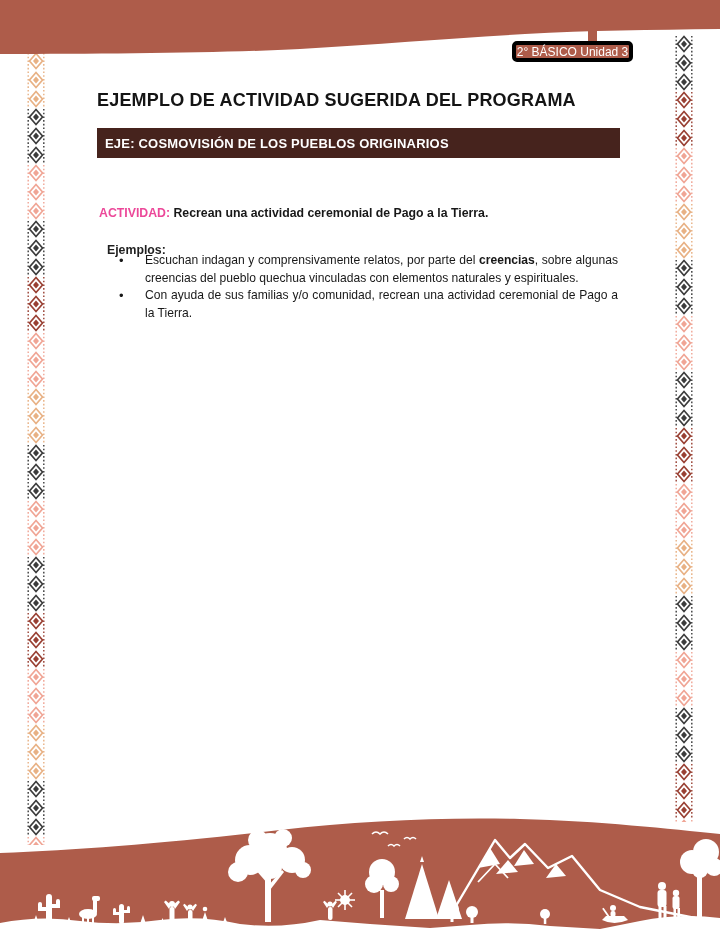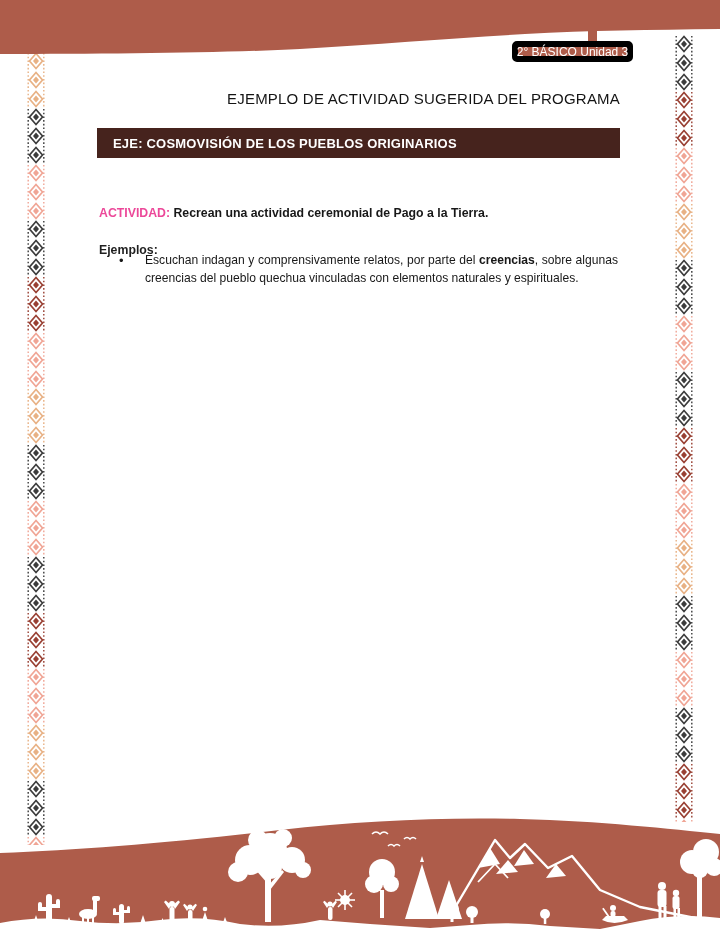--- a/index.html
+++ b/index.html
@@ -5,43 +5,43 @@
   html,body{margin:0;padding:0;background:#fff;}
   .page{
     position:relative;width:720px;height:932px;background:#fff;overflow:hidden;
     font-family:"Liberation Sans",sans-serif;color:#1f1f1f;
   }
   
   .top-band-svg{position:absolute;left:0;top:0;z-index:3;display:block;}
   .badge-stem{position:absolute;left:588px;top:28px;width:9px;height:15px;background:#ae5c4a;z-index:4;}
   .unit-badge{
     position:absolute;left:512px;top:41px;width:121px;height:21px;z-index:5;
-    background:#ae5c4a;border:6px solid #000000;border-radius:5px;
+    background:#ae5c4a;border:4px solid #000000;border-radius:5px;
     color:#fff;font-size:12px;display:flex;align-items:center;justify-content:center;
     box-sizing:border-box;white-space:nowrap;
   }
   
   .texborder{position:absolute;z-index:1;display:block;}
   .texborder.left{left:26px;top:52px;}
   .texborder.right{left:674px;top:35px;}
   
   .content{position:absolute;left:97px;top:0;width:523px;z-index:2;}
   .page-title{
-    position:absolute;top:90px;left:0;width:523px;text-align:right;
-    font-size:15px;font-weight:normal;color:#141414;letter-spacing:.2px;
+    position:absolute;top:90px;left:0;width:523px;text-align:left;
+    font-size:18px;font-weight:bold;color:#141414;letter-spacing:.2px;
   }
   .eje-bar{
     position:absolute;top:128px;left:0;width:523px;height:30px;background:#46231d;
     color:#fff;font-size:13px;font-weight:bold;display:flex;align-items:center;
-    padding-left:16px;box-sizing:border-box;letter-spacing:.2px;
+    padding-left:8px;box-sizing:border-box;letter-spacing:.2px;
   }
   .activity-line{position:absolute;top:206px;left:2px;width:519px;font-size:12.3px;font-weight:bold;}
   .activity-label{color:#ec4899;}
   .activity-text{color:#181818;}
-  .examples-label{position:absolute;top:243px;left:2px;font-size:12.3px;font-weight:bold;}
+  .examples-label{position:absolute;top:243px;left:10px;font-size:12.3px;font-weight:bold;}
   .examples-list{
     position:absolute;top:252px;left:2px;width:519px;margin:0;
     padding:0 0 0 46px;box-sizing:border-box;list-style:none;
     font-size:12.1px;line-height:17.6px;text-align:justify;color:#181818;
   }
   .examples-list li{position:relative;margin:0;padding:0;}
   .examples-list li::before{
     content:"\2022";position:absolute;left:-26px;top:0;font-size:13px;
   }
   .b{font-weight:bold;}
@@ -373,20 +373,21 @@
 
     <div class="activity-line">
       <span class="activity-label">ACTIVIDAD:</span>
       <span class="activity-text">Recrean una actividad ceremonial de Pago a la Tierra.</span>
     </div>
 
     <div class="examples-label">Ejemplos:</div>
 
     <ul class="examples-list">
       <li><span>Escuchan indagan y comprensivamente relatos, por parte del </span><span class="b">creencias</span><span>, sobre algunas creencias del pueblo quechua vinculadas con elementos naturales y espirituales.</span></li>
+      <li><span>Con ayuda de sus familias y/o comunidad, recrean una actividad ceremonial de Pago a la Tierra.</span></li>
     </ul>
   </div>
 
   <svg class="bottom-band-svg" width="720" height="120" viewBox="0 0 720 120">
     <path d="M0,41 C80,38 170,31 280,18 C360,9 440,5 520,7 C600,9 670,17 720,22 L720,120 L0,120 Z" fill="#ae5c4a"></path>
     <g fill="#ffffff" stroke="none">
 
       <path d="M0,120 L0,111 Q40,103 80,109 Q120,114 160,108 Q200,103 240,112 Q280,117 320,108 L370,112 L430,116 L470,113 Q510,109 550,114 L600,117 L640,109 Q680,101 720,106 L720,120 Z"></path>
 
       <g>

